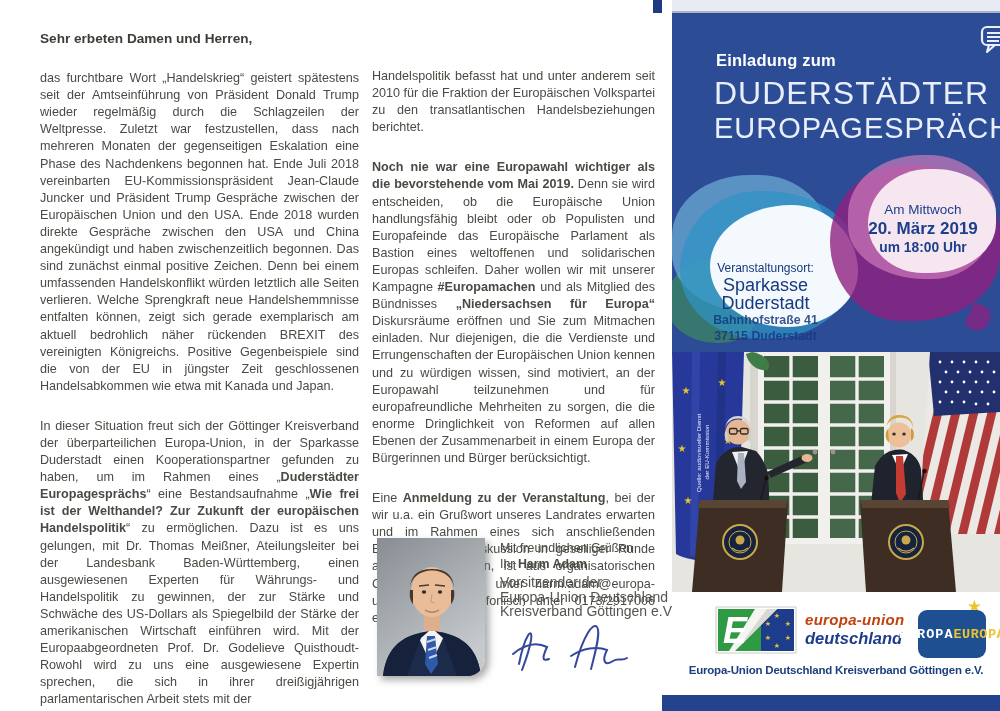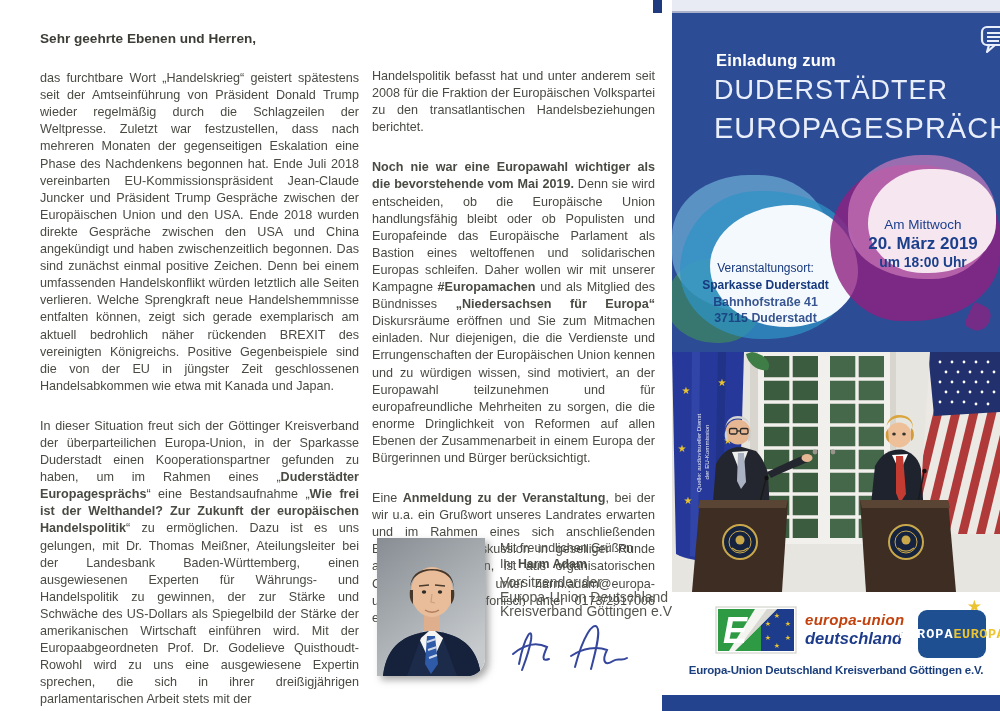--- a/index.html
+++ b/index.html
@@ -18,29 +18,29 @@
   .closing{position:absolute;left:500px;top:540px;font-size:12.4px;line-height:16px;color:#4a4a44;}
   .closing .role{font-size:14px;line-height:14.5px;color:#55554f;}
   .sig{position:absolute;left:505px;top:612px;}
   
   .flyer{position:absolute;left:672px;top:0;width:328px;height:711px;background:#ffffff;}
   .topstrip{position:absolute;left:0;top:0;width:328px;height:11px;background:#e8ebf4;border-bottom:2px solid #aab1cb;}
   .stub{position:absolute;left:-19px;top:0;width:9px;height:13px;background:#1f3a7e;}
   .bluepanel{position:absolute;left:0;top:13px;width:328px;height:339px;background:#2d4c96;overflow:hidden;padding-left:40px;}
   .chaticon{position:absolute;right:16px;top:11px;}
   .kicker{position:absolute;left:44px;top:38px;font-size:16.5px;font-weight:bold;color:#ffffff;letter-spacing:.2px;}
-  .title1{position:absolute;left:42px;top:62px;font-size:27px;font-weight:400;color:#e9eefb;letter-spacing:1px;}
+  .title1{position:absolute;left:42px;top:62px;font-size:32px;font-weight:400;color:#e9eefb;letter-spacing:1px;}
   .title2{position:absolute;left:42px;top:99px;font-size:29px;font-weight:400;color:#e9eefb;letter-spacing:1px;}
   .blob{position:absolute;}
   .venue-text{position:absolute;left:16px;top:216px;width:155px;text-align:center;color:#17397e;}
   .venue-label{font-size:12px;line-height:15px;margin-top:32px;}
-  .venue-name{font-size:12px;font-weight:bold;line-height:18px;}
+  .venue-name{font-size:18px;font-weight:normal;line-height:18px;}
   .venue-line{font-size:12.4px;font-weight:bold;line-height:16px;opacity:.85;}
   .date-text{position:absolute;left:180px;top:188px;width:142px;text-align:center;color:#1c3f8c;}
-  .date-day{font-size:13.5px;line-height:18px;margin-top:15px;}
+  .date-day{font-size:13.5px;line-height:18px;}
   .date-date{font-size:17px;font-weight:bold;line-height:20px;}
   .date-time{font-size:13.8px;font-weight:bold;line-height:18px;}
   .photo{position:absolute;left:0;top:352px;width:328px;height:240px;}
   
   .eulogo{position:absolute;left:43px;top:606px;}
   .eulogo-text{position:absolute;left:133px;top:611px;font-style:italic;font-weight:bold;line-height:18px;}
   .eulogo-t1{font-size:15px;color:#c2410c;letter-spacing:.3px;}
   .eulogo-t2{font-size:16.5px;color:#1e3c8c;}
   .emlogo{position:absolute;left:232px;top:598px;width:80px;height:74px;}
   .embox{position:absolute;left:14px;top:12px;width:68px;height:48px;background:#1d4f91;border-radius:9px;
@@ -51,27 +51,27 @@
   .flyer-footer{position:absolute;left:0;top:664px;width:328px;text-align:center;
                 font-size:11.5px;font-weight:bold;letter-spacing:-0.2px;color:#1c3f7d;}
   .bottombar{position:absolute;left:-10px;top:695px;width:338px;height:16px;background:#24438f;}
 </style>
 </head>
 <body>
 
 <div class="page">
 
   <div class="col col1">
-    <p class="salutation">Sehr geehrte Ebenen und Herren,</p>
+    <p class="salutation">Sehr erbeten Damen und Herren,</p>
     <p>das furchtbare Wort „Handelskrieg“ geistert spätestens seit der Amtseinführung von Präsident Donald Trump wieder regelmäßig durch die Schlagzeilen der Weltpresse. Zuletzt war festzustellen, dass nach mehreren Monaten der gegenseitigen Eskalation eine Phase des Nachdenkens begonnen hat. Ende Juli 2018 vereinbarten EU-Kommissionspräsident Jean-Claude Juncker und Präsident Trump Gespräche zwischen der Europäischen Union und den USA. Ende 2018 wurden direkte Gespräche zwischen den USA und China angekündigt und haben zwischenzeitlich begonnen. Das sind zunächst einmal positive Zeichen. Denn bei einem umfassenden Handelskonflikt würden letztlich alle Seiten verlieren. Welche Sprengkraft neue Handelshemmnisse entfalten können, zeigt sich gerade exemplarisch am aktuell bedrohlich näher rückenden BREXIT des vereinigten Königreichs. Positive Gegenbeispiele sind die von der EU in jüngster Zeit geschlossenen Handelsabkommen wie etwa mit Kanada und Japan.</p>
     <p><span>In dieser Situation freut sich der Göttinger Kreisverband der überparteilichen Europa-Union, in der Sparkasse Duderstadt einen Kooperationspartner gefunden zu haben, um im Rahmen eines „</span><span class="b">Duderstädter Europagesprächs</span><span>“ eine Bestandsaufnahme „</span><span class="b">Wie frei ist der Welthandel? Zur Zukunft der europäischen Handelspolitik</span><span>“ zu ermöglichen. Dazu ist es uns gelungen, mit Dr. Thomas Meißner, Ateilungsleiter bei der Landesbank Baden-Württemberg, einen ausgewiesenen Experten für Währungs- und Handelspolitik zu gewinnen, der zur Stärke und Schwäche des US-Dollars als Spiegelbild der Stärke der amerikanischen Wirtschaft einführen wird. Mit der Europaabgeordneten Prof. Dr. Godelieve Quisthoudt-Rowohl wird zu uns eine ausgewiesene Expertin sprechen, die sich in ihrer dreißigjährigen parlamentarischen Arbeit stets mit der</span></p>
   </div>
 
   <div class="col col2">
-    <p>Handelspolitik befasst hat und unter anderem seit 2008 für die Fraktion der Europäischen Volkspartei zu den transatlantischen Handelsbeziehungen berichtet.</p>
+    <p>Handelspolitik befasst hat und unter anderem seit 2010 für die Fraktion der Europäischen Volkspartei zu den transatlantischen Handelsbeziehungen berichtet.</p>
     <p><span class="b">Noch nie war eine Europawahl wichtiger als die bevorstehende vom Mai 2019.</span><span> Denn sie wird entscheiden, ob die Europäische Union handlungsfähig bleibt oder ob Populisten und Europafeinde das Europäische Parlament als Bastion eines weltoffenen und solidarischen Europas schleifen. Daher wollen wir mit unserer Kampagne </span><span class="b">#Europamachen</span><span> und als Mitglied des Bündnisses </span><span class="b">„Niedersachsen für Europa“</span><span> Diskursräume eröffnen und Sie zum Mitmachen einladen. Nur diejenigen, die die Verdienste und Errungenschaften der Europäischen Union kennen und zu würdigen wissen, sind motiviert, an der Europawahl teilzunehmen und für europafreundliche Mehrheiten zu sorgen, die die enorme Dringlichkeit von Reformen auf allen Ebenen der Zusammenarbeit in einem Europa der Bürgerinnen und Bürger berücksichtigt.</span></p>
     <p><span>Eine </span><span class="b">Anmeldung zu der Veranstaltung</span><span>, bei der wir u.a. ein Grußwort unseres Landrates erwarten und im Rahmen eines sich anschließenden Empfanges die Diskussion in geselliger Runde abschließen können, ist aus organisatorischen Gründen per Mail unter harm.adam@europa-union.de oder telefonisch unter 0173/2917006 erbeten.</span></p>
   </div>
 
   <div class="headshot">
     <svg width="108" height="138" viewBox="0 0 108 138">
       <defs>
         <linearGradient id="bggrad" x1="0" y1="0" x2="0.6" y2="1">
           <stop offset="0" stop-color="#878d93"></stop>
             <stop offset="1" stop-color="#c6cacd"></stop>

